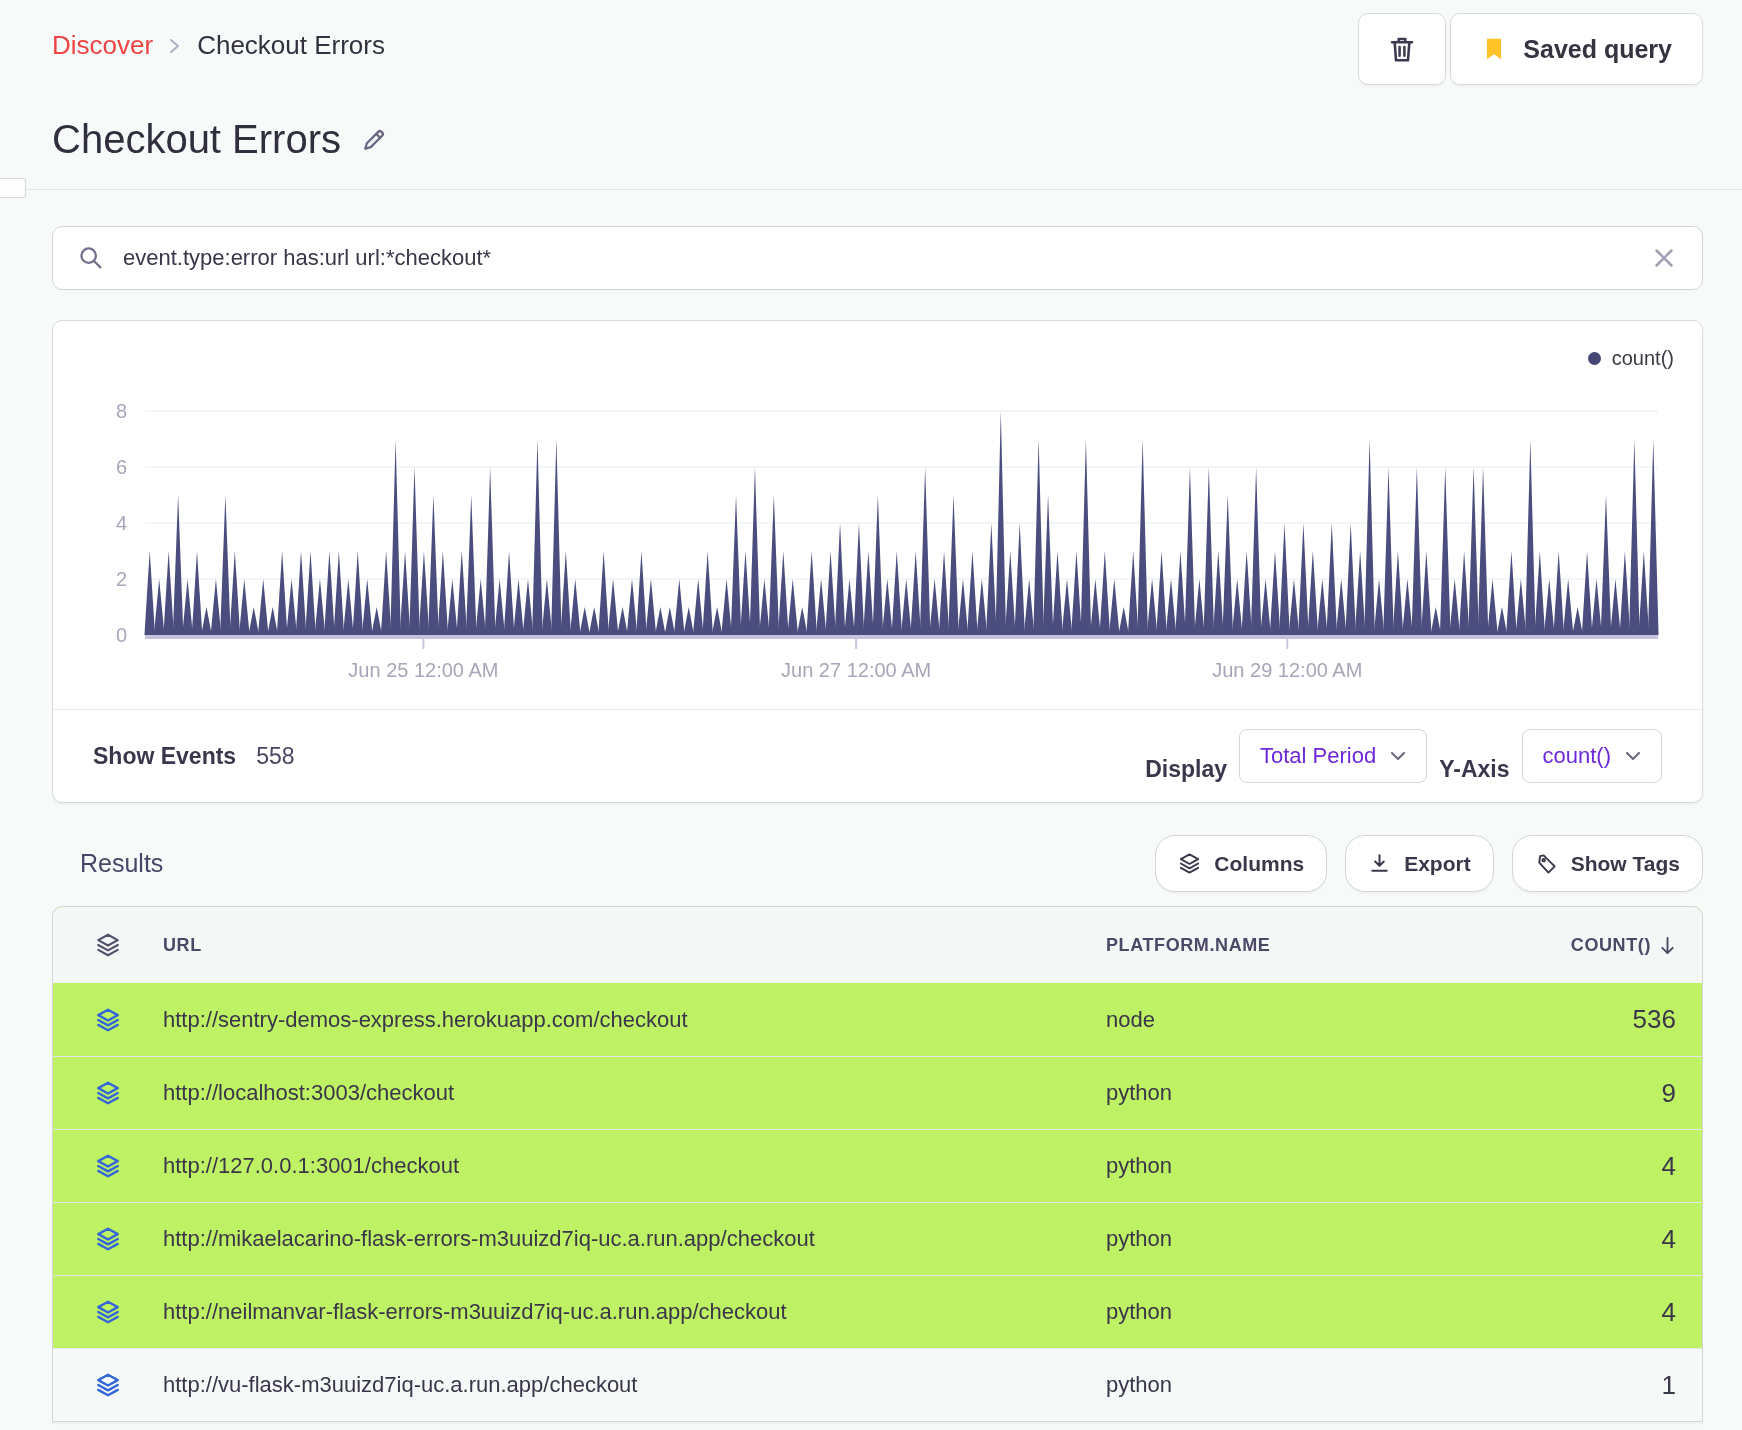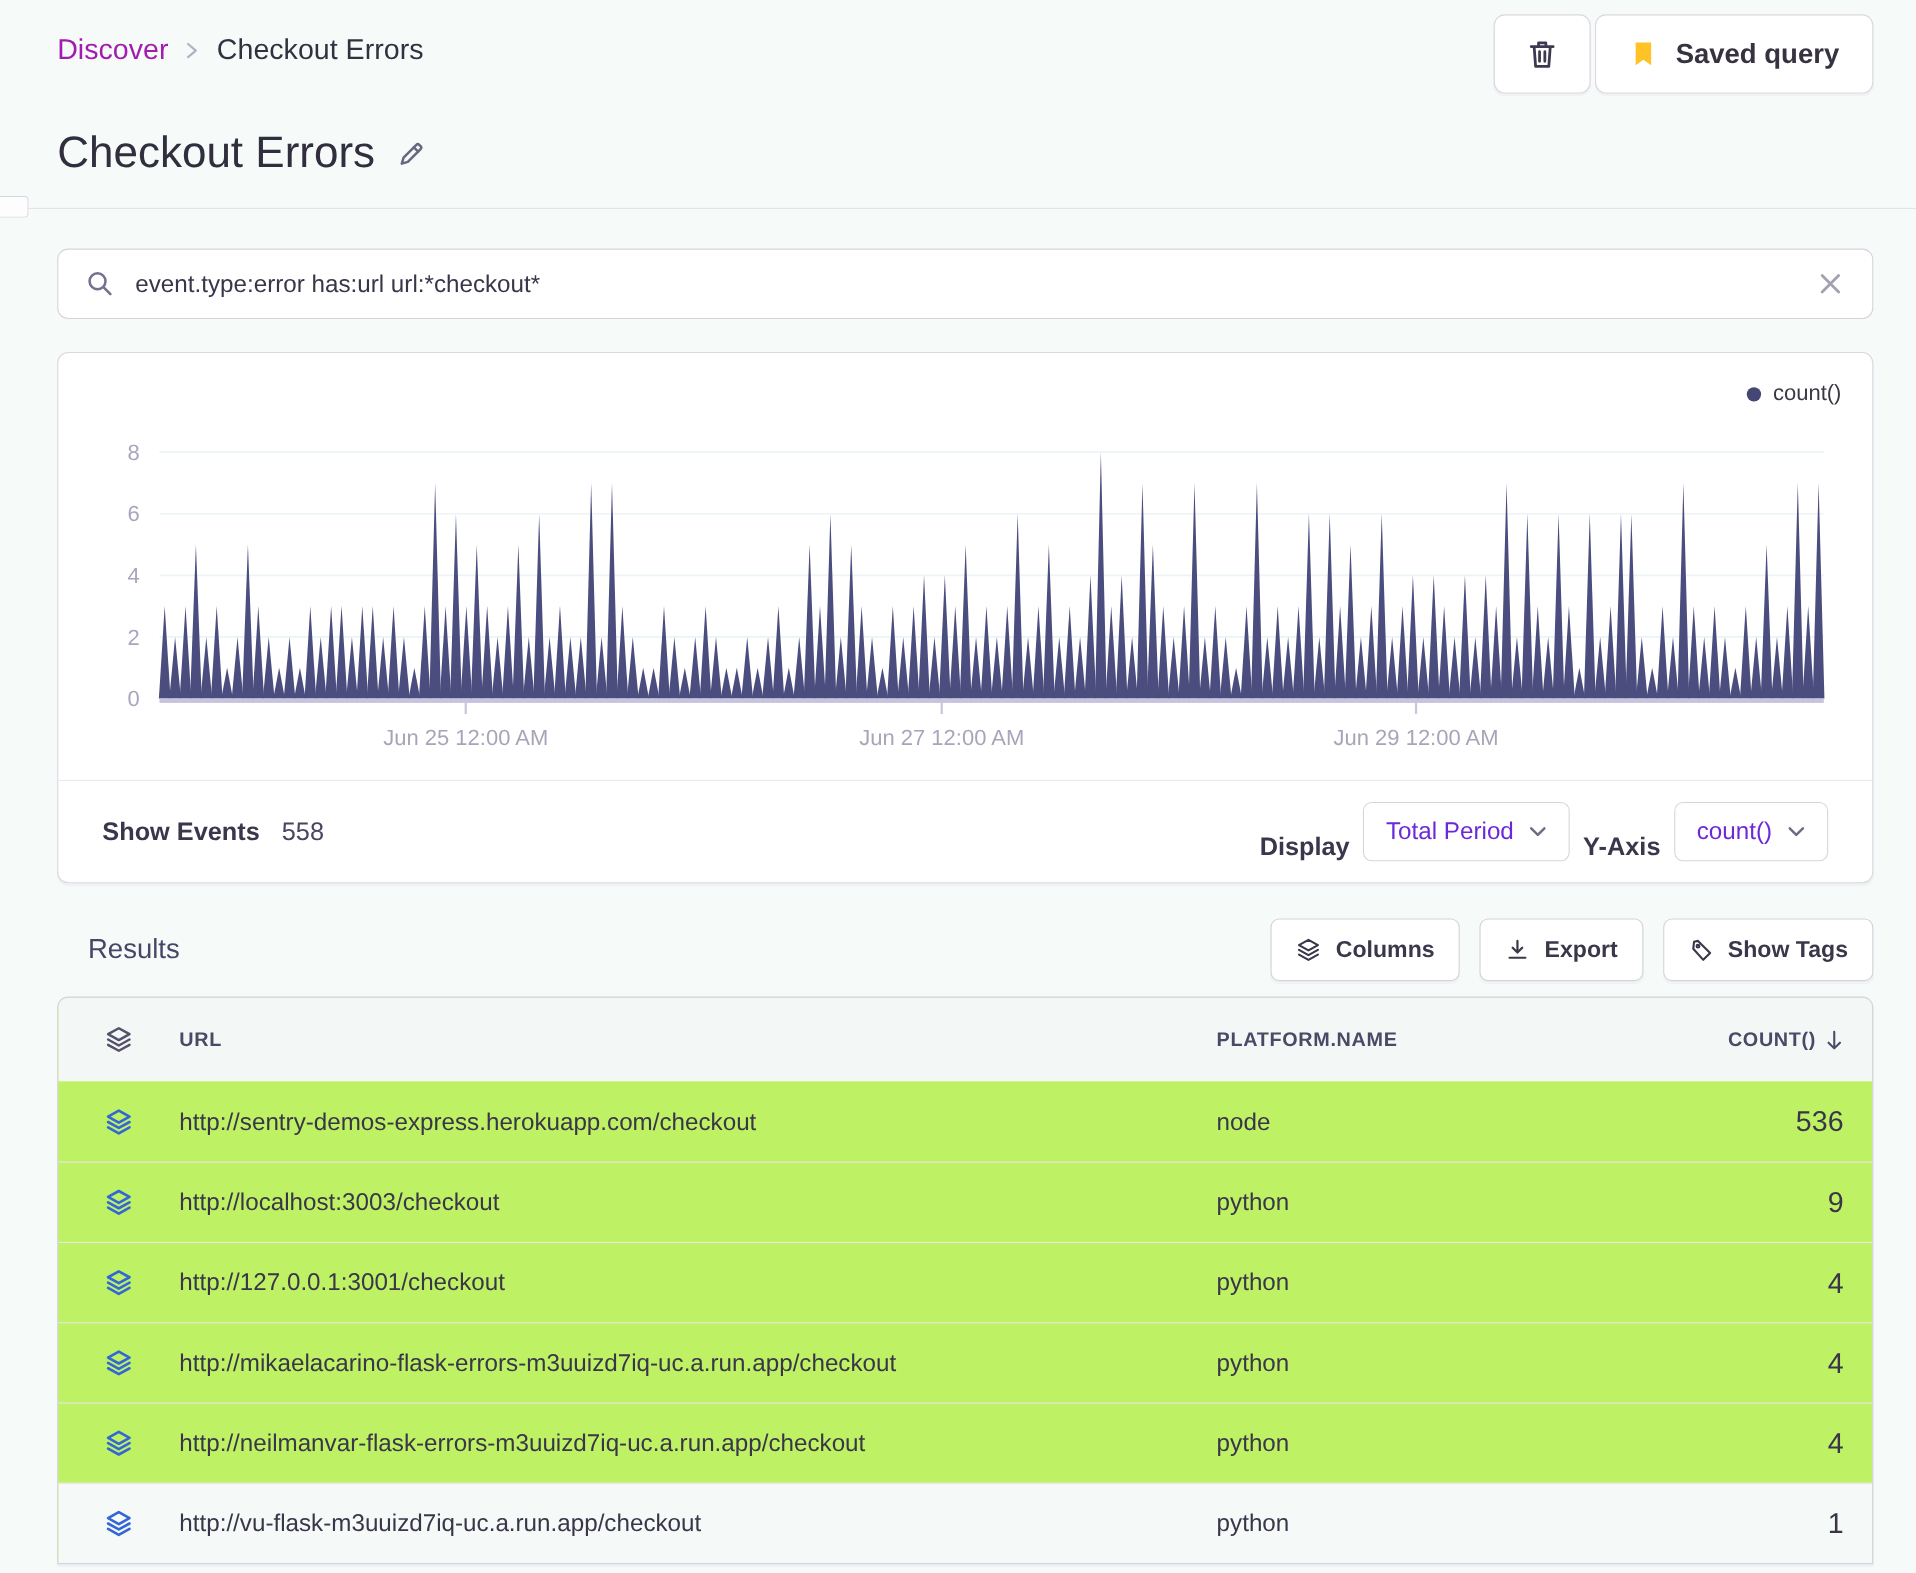--- a/index.html
+++ b/index.html
@@ -9,21 +9,21 @@
     font-family:"Liberation Sans", sans-serif;
     color:#3a3548;
     overflow:hidden;
     position:relative;
   }
   .page { padding:0 39px 0 52px; }
 
   
   .top-row { display:flex; justify-content:space-between; align-items:flex-start; padding-top:13px; }
   .breadcrumb { display:flex; align-items:center; gap:15px; font-size:26px; margin-top:17px; }
-  .crumb-parent { color:#a21caf; cursor:pointer; }
+  .crumb-parent { color:#ef4444; cursor:pointer; }
   .crumb-current { color:#34313f; }
   .actions { display:flex; gap:4px; }
   .icon-btn {
     width:88px; height:72px; background:#fff; border:1px solid #dcd8e2; border-radius:10px;
     display:flex; align-items:center; justify-content:center; cursor:pointer;
     box-shadow:0 2px 1px rgba(45,40,65,.04);
   }
   .saved-btn {
     height:72px; padding:0 30px; background:#fff; border:1px solid #dcd8e2; border-radius:10px;
     display:flex; align-items:center; gap:16px; font-size:25px; font-weight:bold; color:#36323f;
@@ -71,21 +71,21 @@
   .select-btn {
     height:54px; background:#fff; border:1px solid #d8d4de; border-radius:8px; padding:0 20px;
     display:flex; align-items:center; gap:14px; font-size:22px; color:#6d28d9; cursor:pointer;
   }
 
   
   .results-row { margin-top:32px; display:flex; justify-content:space-between; align-items:center; }
   .results-heading { font-size:25px; font-weight:normal; color:#4a4566;margin-left:28px; }
   .table-actions { display:flex; gap:18px; }
   .table-btn {
-    height:57px; padding:0 22px; background:#fff; border:1px solid #d6d2dc; border-radius:8px;
+    height:57px; padding:0 22px; background:#fff; border:1px solid #d6d2dc; border-radius:20px;
     display:flex; align-items:center; gap:13px; font-size:21px; font-weight:bold; color:#3b374a;
     cursor:pointer; box-shadow:0 2px 1px rgba(45,40,65,.03);
   }
 
   .results-table {
     margin-top:14px; background:#bef264; border:1px solid #d8d4de; border-radius:10px 10px 0 0;
     overflow:hidden; box-shadow:0 2px 1px rgba(45,40,65,.04);
   }
   .t-row { display:grid; grid-template-columns:110px 1fr 400px 170px; align-items:center; height:73px; padding-right:26px; }
   .t-header { background:#f3f7f6; height:76px; font-size:18px; font-weight:bold; letter-spacing:.6px; color:#4c4866; }

